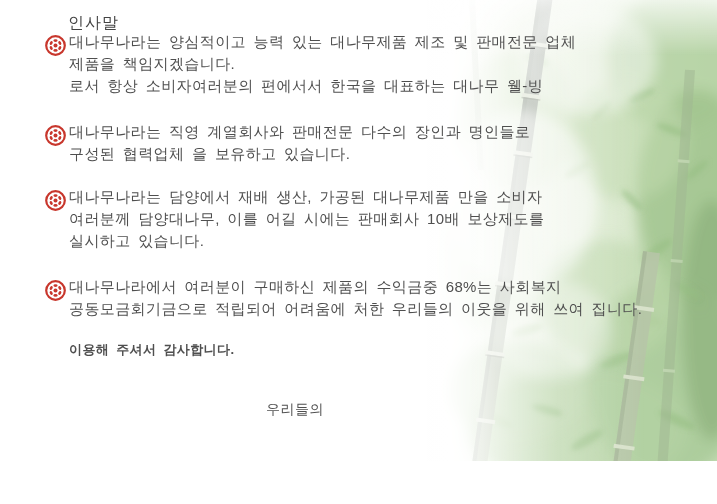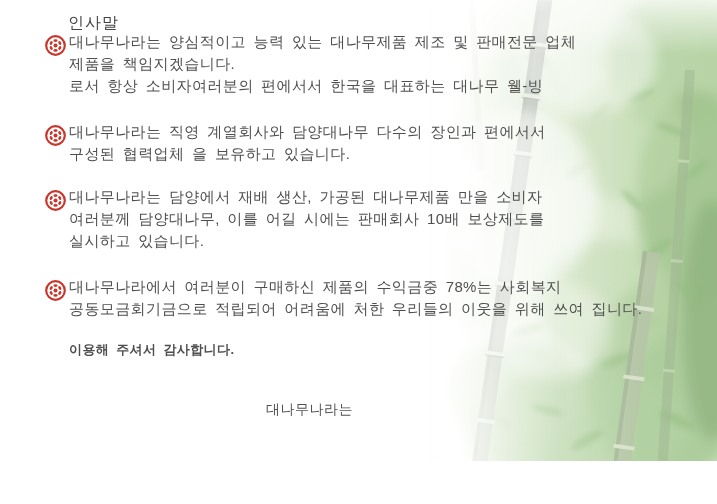--- a/index.html
+++ b/index.html
@@ -181,21 +181,21 @@
         <circle cx="10.5" cy="10.5" r="2"></circle>
         <ellipse cx="10.5" cy="5.6" rx="2.1" ry="1.3"></ellipse>
         <ellipse cx="14.8" cy="8" rx="2.1" ry="1.3" transform="rotate(60 14.8 8)"></ellipse>
         <ellipse cx="14.8" cy="13" rx="2.1" ry="1.3" transform="rotate(-60 14.8 13)"></ellipse>
         <ellipse cx="10.5" cy="15.4" rx="2.1" ry="1.3"></ellipse>
         <ellipse cx="6.2" cy="13" rx="2.1" ry="1.3" transform="rotate(60 6.2 13)"></ellipse>
         <ellipse cx="6.2" cy="8" rx="2.1" ry="1.3" transform="rotate(-60 6.2 8)"></ellipse>
       </g>
     </svg>
     <div class="para-text">
-      <div>대나무나라는 직영 계열회사와 담양대나무 다수의 장인과 편에서서</div>
+      <div>대나무나라는 직영 계열회사와 판매전문 다수의 장인과 명인들로</div>
       <div>구성된 협력업체 을 보유하고 있습니다.</div>
     </div>
   </div>
 
   <div class="para p3">
     <svg class="seal" viewBox="0 0 21 21">
       <circle cx="10.5" cy="10.5" r="9.3" fill="#ffffff" stroke="#c8372d" stroke-width="2.2"></circle>
       <g fill="#c8372d">
         <circle cx="10.5" cy="10.5" r="2"></circle>
         <ellipse cx="10.5" cy="5.6" rx="2.1" ry="1.3"></ellipse>
@@ -220,24 +220,24 @@
         <circle cx="10.5" cy="10.5" r="2"></circle>
         <ellipse cx="10.5" cy="5.6" rx="2.1" ry="1.3"></ellipse>
         <ellipse cx="14.8" cy="8" rx="2.1" ry="1.3" transform="rotate(60 14.8 8)"></ellipse>
         <ellipse cx="14.8" cy="13" rx="2.1" ry="1.3" transform="rotate(-60 14.8 13)"></ellipse>
         <ellipse cx="10.5" cy="15.4" rx="2.1" ry="1.3"></ellipse>
         <ellipse cx="6.2" cy="13" rx="2.1" ry="1.3" transform="rotate(60 6.2 13)"></ellipse>
         <ellipse cx="6.2" cy="8" rx="2.1" ry="1.3" transform="rotate(-60 6.2 8)"></ellipse>
       </g>
     </svg>
     <div class="para-text">
-      <div>대나무나라에서 여러분이 구매하신 제품의 수익금중 78%는 사회복지</div>
+      <div>대나무나라에서 여러분이 구매하신 제품의 수익금중 68%는 사회복지</div>
       <div>공동모금회기금으로 적립되어 어려움에 처한 우리들의 이웃을 위해 쓰여 집니다.</div>
     </div>
   </div>
 
   <div class="closing">이용해 주셔서 감사합니다.</div>
 
   <div class="signature">
-    <span class="sig-company">대나무나라는</span>
+    <span class="sig-company">우리들의</span>
   </div>
 
 </div>
 
 </body></html>

